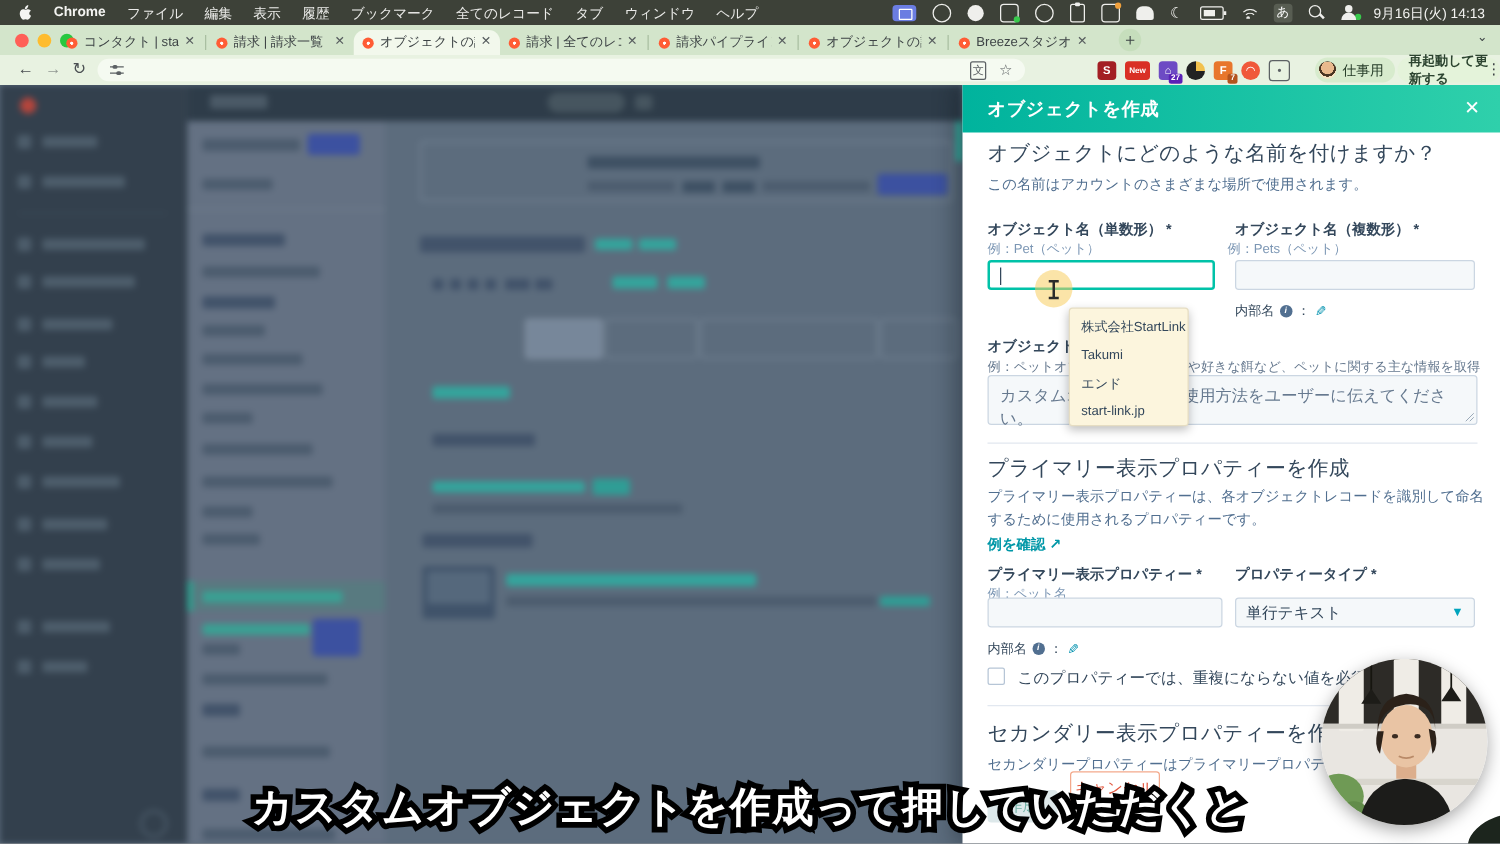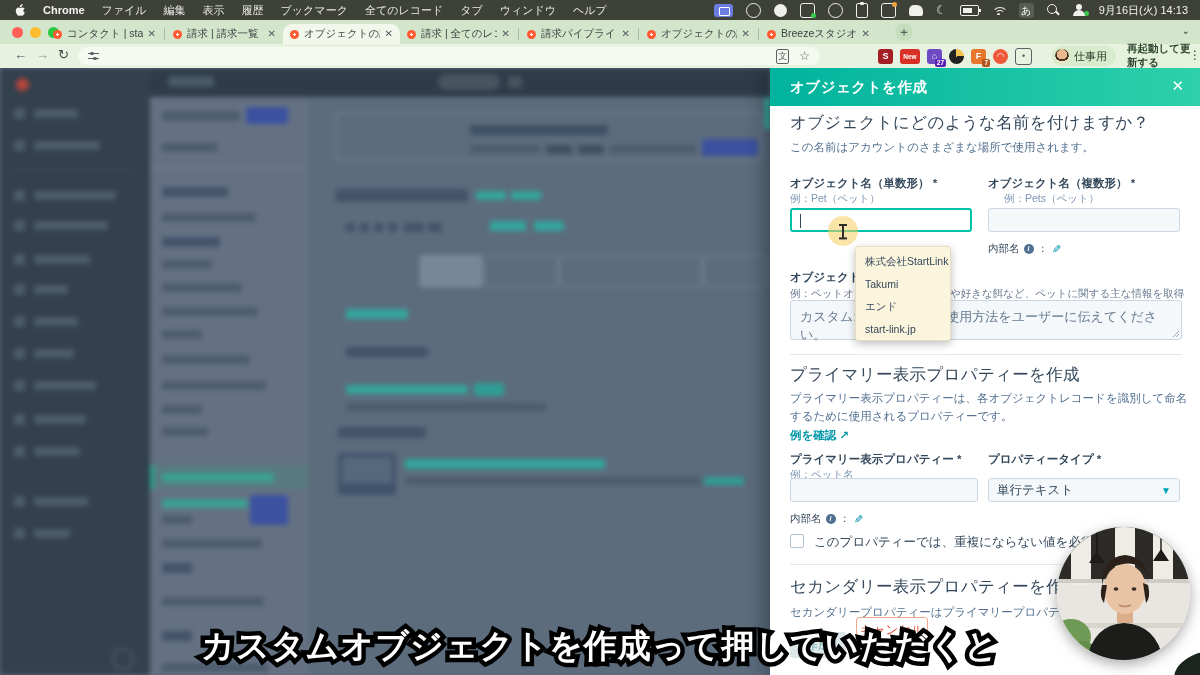--- a/index.html
+++ b/index.html
@@ -381,21 +381,21 @@
       <div class="h2" style="top:44px;">オブジェクトにどのような名前を付けますか？</div>
       <div class="note" style="top:72px;">この名前はアカウントのさまざまな場所で使用されます。</div>
 
       <div class="flabel" style="left:20px;top:108px;">
         <span>オブジェクト名（単数形）</span> <span>*</span>
       </div>
       <div class="fex" style="left:20px;top:124px;">例：Pet（ペット）</div>
       <div class="flabel" style="left:218px;top:108px;">
         <span>オブジェクト名（複数形）</span> <span>*</span>
       </div>
-      <div class="fex" style="left:234px;top:124px;">例：Pets（ペット）</div>
+      <div class="fex" style="left:212px;top:124px;">例：Pets（ペット）</div>
 
       <div class="inp focus" style="left:20px;top:140px;width:182px;">
         <span class="caret"></span>
       </div>
       <div class="inp" style="left:218px;top:140px;width:192px;"></div>
 
       <div class="irow" style="left:218px;top:174px;">
         <span>内部名</span>
         <span class="iinfo">i</span>
         <span>：</span>

